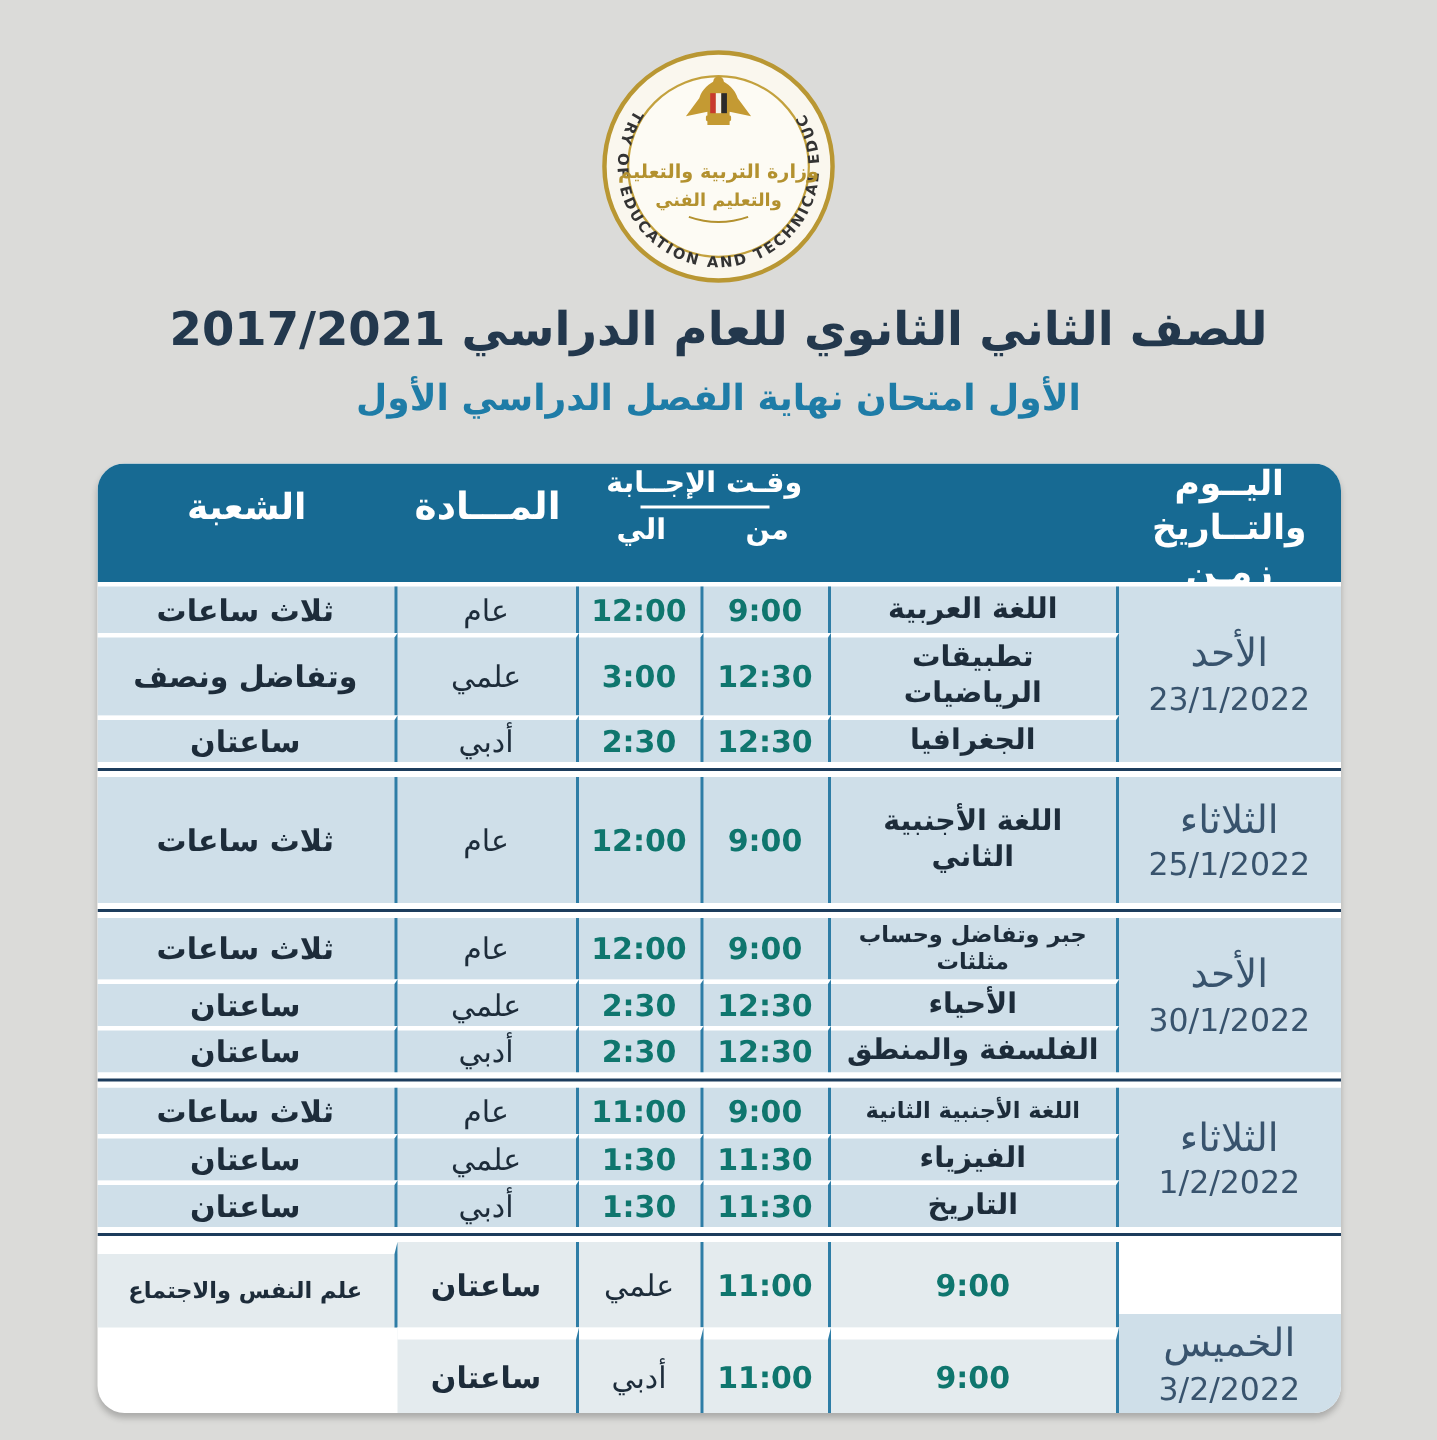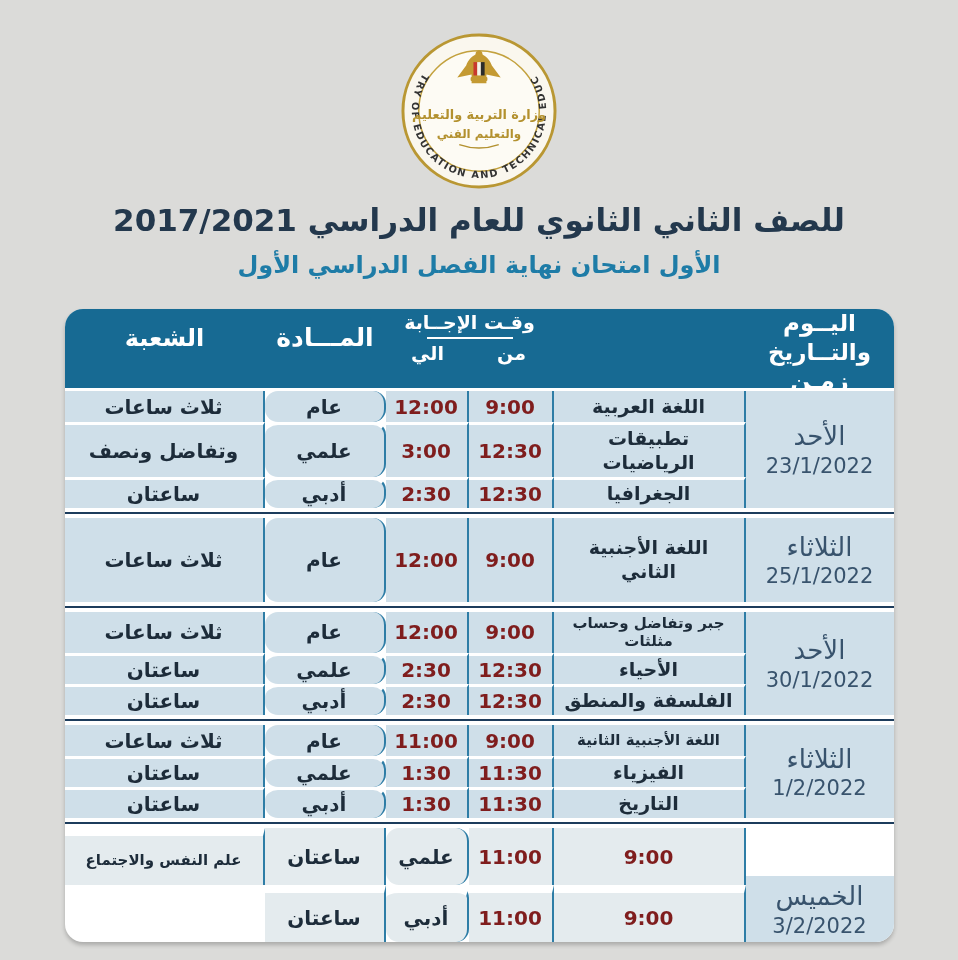--- a/index.html
+++ b/index.html
@@ -58,22 +58,22 @@
     text-align:center;color:#1d2c3a;box-sizing:border-box;
   }
   .cell:not(.date-cell){border-left:0;}
   .cell.bordered{border-right:2px solid var(--accent-teal,#2e7da6);}
   .cell.sep-top{border-top:var(--sep,3px) solid #ffffff;}
   .date-cell{grid-column:1;align-items:center;}
   .date-cell .day{font-size:26px;font-weight:400;color:#38536d;line-height:1.3;}
   .date-cell .date{font-size:21px;font-weight:400;color:#38536d;direction:ltr;}
   .subject-cell{font-size:19px;font-weight:bold;line-height:1.25;padding:2px 6px;}
   .subject-cell.small{font-size:15px;}
-  .time-cell{font-size:20px;font-weight:bold;color:#7f1d1d;direction:ltr;}
-  .branch-cell{font-size:20px;font-weight:bold;border-radius:13px;}
+  .time-cell{font-size:20px;font-weight:bold;color:#0f766e;direction:ltr;}
+  .branch-cell{font-size:20px;font-weight:normal;}
   .duration-cell{font-size:20px;font-weight:bold;}
 
   .group.light .cell{background:var(--row-bg-light,#e4ebee);}
   .group.light .date-cell{background:var(--row-bg,#cfdfe9);}
 
   .gsep{height:10px;position:relative;background:#ffffff;}
   .gsep::after{
     content:"";position:absolute;left:0;right:0;top:4px;height:2px;
     background:var(--navy,#1c3c5c);
   }

